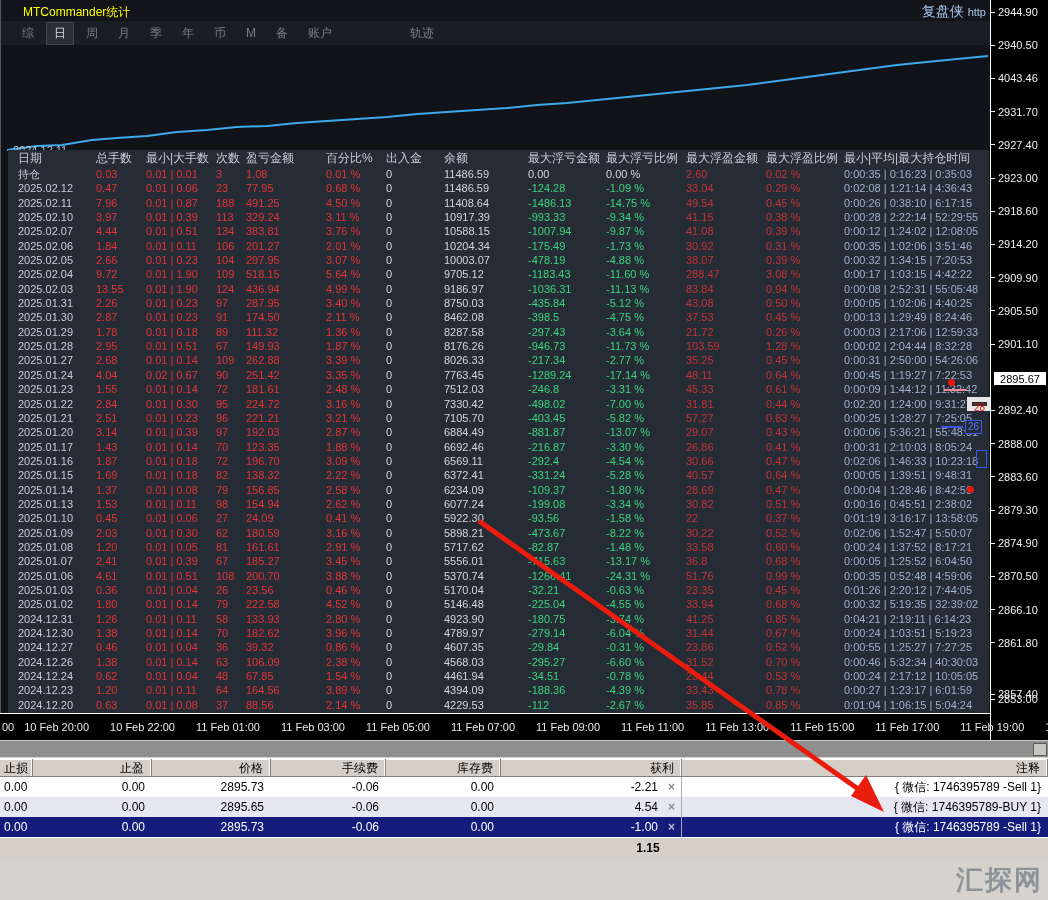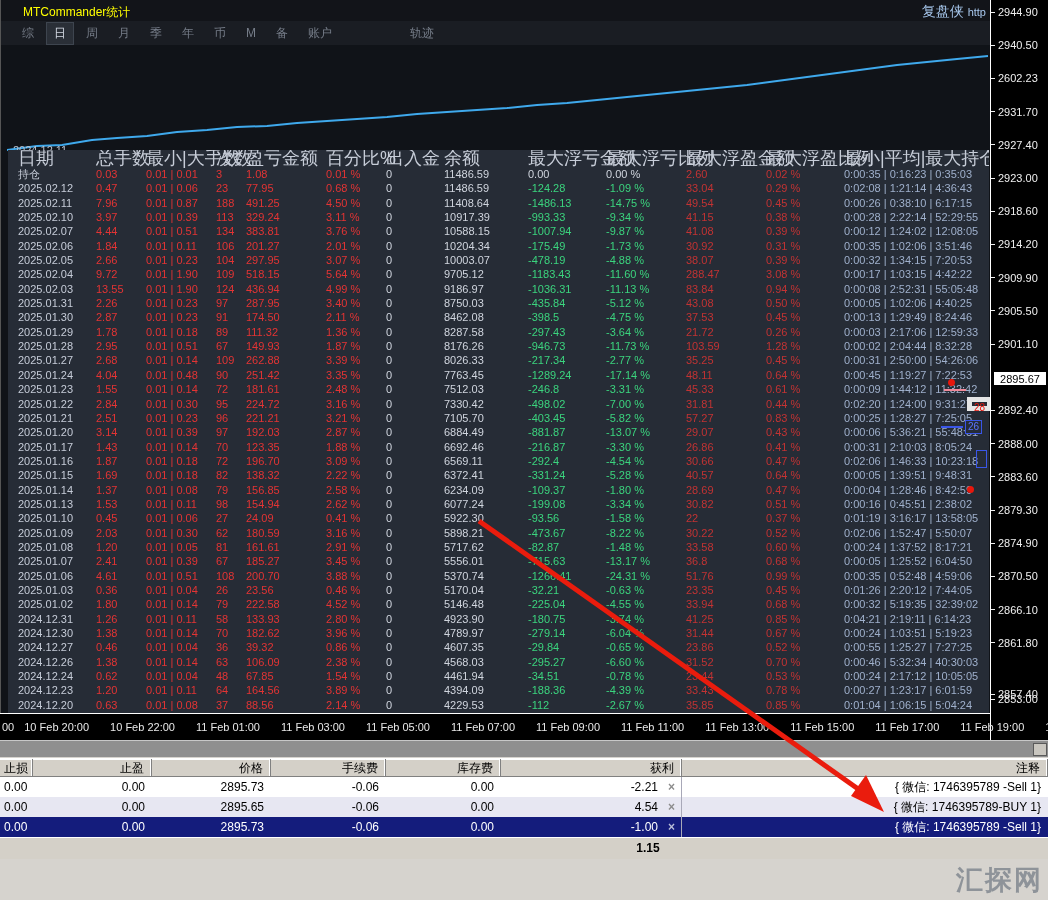--- a/index.html
+++ b/index.html
@@ -18,21 +18,21 @@
   .menu-item.active { background:#2a2f37; color:#d2d8e2; outline:1px solid #3e454f; }
   .menu-trail { margin-left:58px; }
 
   .plot { position:absolute; left:0; top:45px; width:990px; height:668px; background:#101318; border-left:1px solid #555; }
   .equity-svg { position:absolute; left:6px; top:0; width:982px; height:668px; }
   .start-label { position:absolute; left:12px; top:99px; color:#b9c1ce; font-size:11px; }
 
   
   .stats-table { position:absolute; left:7px; top:105px; width:981px; height:563px; background:#262c36; overflow:hidden; padding-left:10px; }
   .s-row { display:grid; grid-template-columns:78px 50px 70px 30px 80px 60px 58px 84px 78px 80px 80px 78px 150px; height:14.35px; line-height:14.35px; font-size:11px; white-space:nowrap; }
-  .s-head { height:17px; line-height:17px; color:#c7cdd8; font-size:18px; }
+  .s-head { height:17px; line-height:17px; color:#c7cdd8; font-size:12px; }
   .c-date { color:#c6ccd8; }
   .c-red { color:#e33434; }
   .c-wht { color:#d0d5de; }
   .c-grn { color:#3bd47e; }
   .c-dred { color:#c23333; }
   .c-time { color:#9fb0cc; }
 
   
   .marker { position:absolute; font-size:10px; }
   .m-dot { width:7px; height:7px; border-radius:50%; background:#e8170c; }
@@ -332,21 +332,21 @@
               <div class="c-wht">8026.33</div>
               <div class="c-grn">-217.34</div>
               <div class="c-grn">-2.77 %</div>
               <div class="c-dred">35.25</div>
               <div class="c-dred">0.45 %</div>
               <div class="c-time">0:00:31 | 2:50:00 | 54:26:06</div>
             </div>
             <div class="s-row">
               <div class="c-date">2025.01.24</div>
               <div class="c-red">4.04</div>
-              <div class="c-red">0.01 | 0.48</div>
+              <div class="c-red">0.02 | 0.67</div>
               <div class="c-red">90</div>
               <div class="c-red">251.42</div>
               <div class="c-red">3.35 %</div>
               <div class="c-wht">0</div>
               <div class="c-wht">7763.45</div>
               <div class="c-grn">-1289.24</div>
               <div class="c-grn">-17.14 %</div>
               <div class="c-dred">48.11</div>
               <div class="c-dred">0.64 %</div>
               <div class="c-time">0:00:45 | 1:19:27 | 7:22:53</div>
@@ -624,21 +624,21 @@
             <div class="s-row">
               <div class="c-date">2024.12.27</div>
               <div class="c-red">0.46</div>
               <div class="c-red">0.01 | 0.04</div>
               <div class="c-red">36</div>
               <div class="c-red">39.32</div>
               <div class="c-red">0.86 %</div>
               <div class="c-wht">0</div>
               <div class="c-wht">4607.35</div>
               <div class="c-grn">-29.84</div>
-              <div class="c-grn">-0.65 %</div>
+              <div class="c-grn">-0.31 %</div>
               <div class="c-dred">23.86</div>
               <div class="c-dred">0.52 %</div>
               <div class="c-time">0:00:55 | 1:25:27 | 7:27:25</div>
             </div>
             <div class="s-row">
               <div class="c-date">2024.12.26</div>
               <div class="c-red">1.38</div>
               <div class="c-red">0.01 | 0.14</div>
               <div class="c-red">63</div>
               <div class="c-red">106.09</div>
@@ -727,21 +727,21 @@
         <div class="y-label" style="top: 6px;">
           <span class="y-tick"></span>
           <span>2944.90</span>
         </div>
         <div class="y-label" style="top: 39.2px;">
           <span class="y-tick"></span>
           <span>2940.50</span>
         </div>
         <div class="y-label" style="top: 72.4px;">
           <span class="y-tick"></span>
-          <span>2602.23</span>
+          <span>4043.46</span>
         </div>
         <div class="y-label" style="top: 105.6px;">
           <span class="y-tick"></span>
           <span>2931.70</span>
         </div>
         <div class="y-label" style="top: 138.8px;">
           <span class="y-tick"></span>
           <span>2927.40</span>
         </div>
         <div class="y-label" style="top: 172px;">

